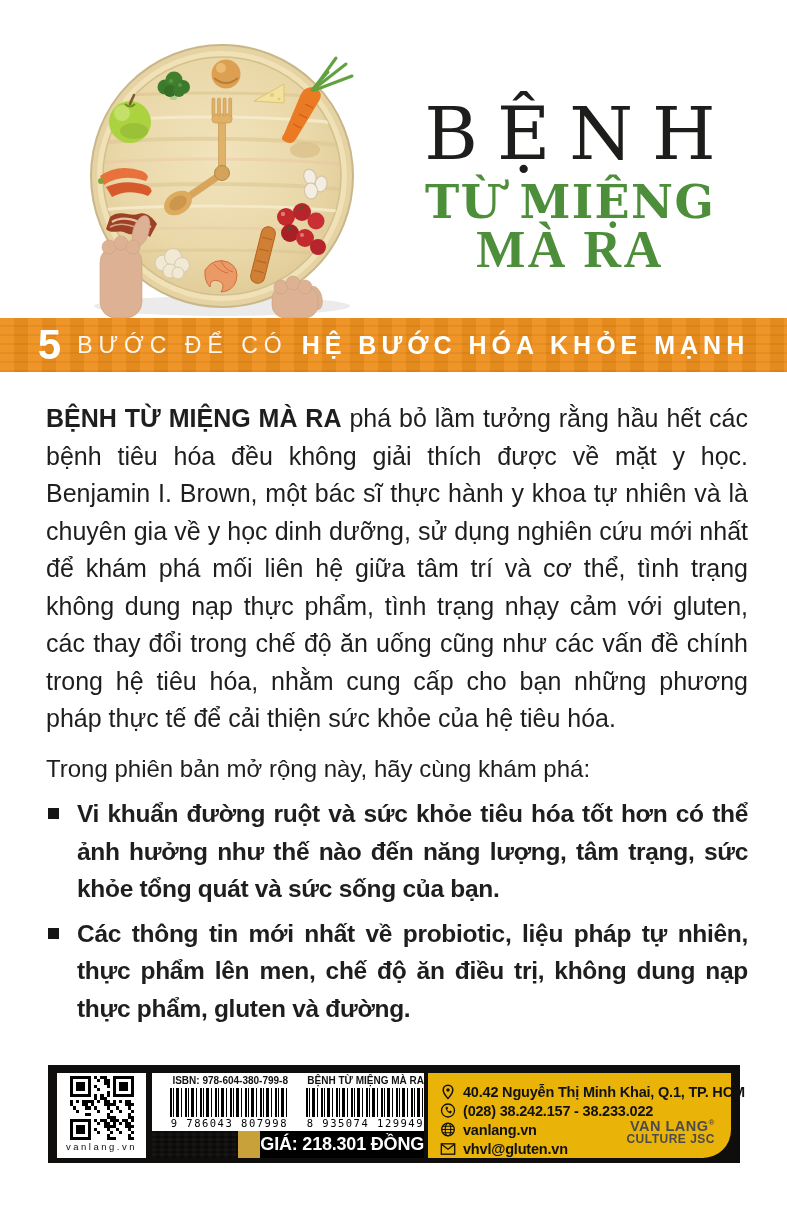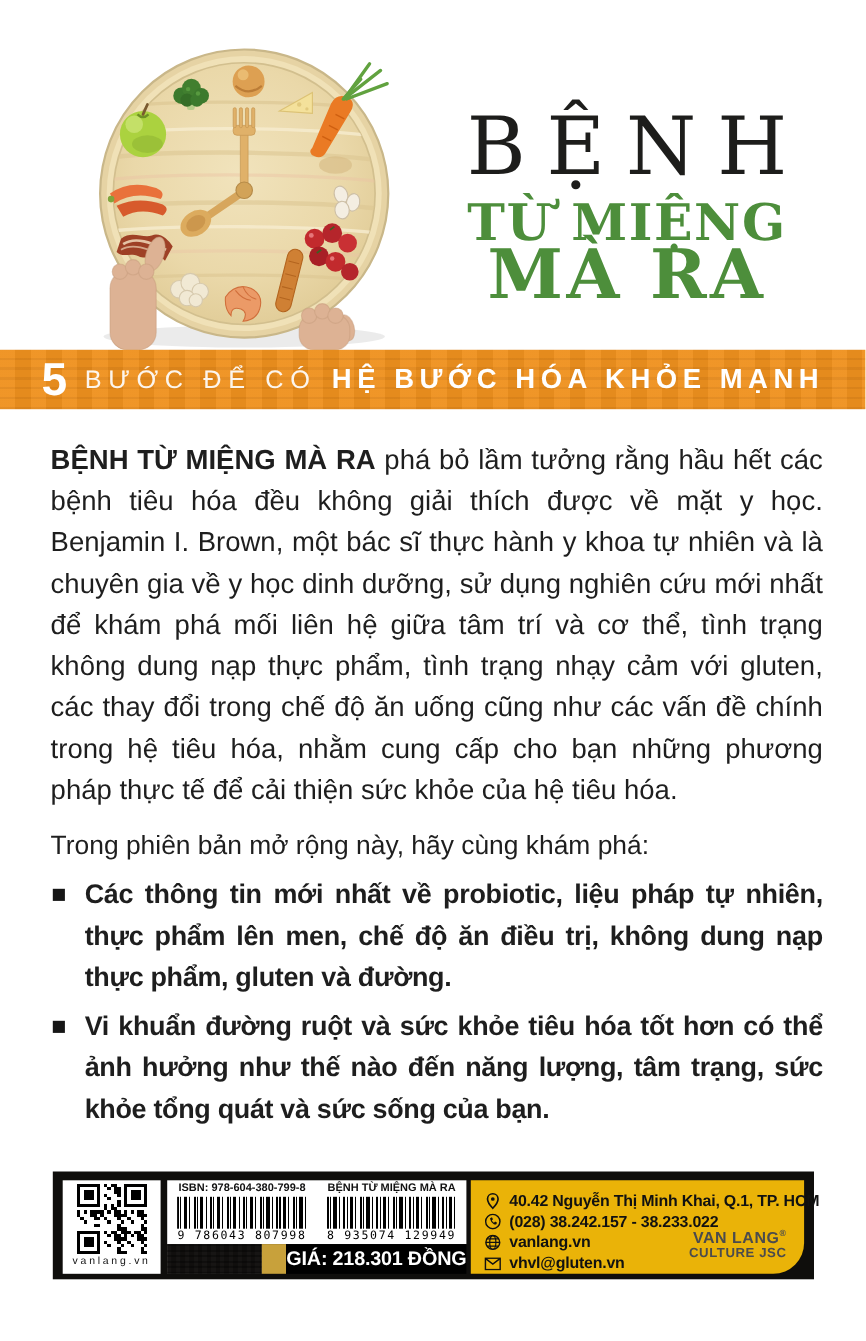--- a/index.html
+++ b/index.html
@@ -8,21 +8,21 @@
 
   
   .photo-area{position:absolute;left:0;top:0;width:787px;height:318px;}
 
   
   .title-block{position:absolute;left:398px;top:92px;width:344px;text-align:center;}
   .title-main{font-family:"DejaVu Serif",serif;font-weight:400;font-size:73px;line-height:84px;
               letter-spacing:0.26em;color:#1d1d1b;margin-right:-0.26em;white-space:nowrap;}
   .title-green{font-family:"DejaVu Serif",serif;font-weight:700;color:#4D8E3B;white-space:nowrap;}
   .title-g1{font-size:46px;line-height:48px;letter-spacing:0.03em;margin-top:2px;}
-  .title-g2{font-size:62px;line-height:48px;letter-spacing:0.05em;margin-top:0px;}
+  .title-g2{font-size:52px;line-height:48px;letter-spacing:0.05em;margin-top:0px;font-family:Liberation Serif, serif;}
 
   
   .banner{position:absolute;left:0;top:318px;width:787px;height:54px;
     background:
       repeating-linear-gradient(90deg, rgba(255,255,255,.045) 0 14px, rgba(0,0,0,.045) 14px 28px),
       repeating-linear-gradient(0deg, rgba(120,60,0,.10) 0 2px, rgba(255,255,255,0) 2px 9px),
       #EF911E;
     display:flex;align-items:center;justify-content:center;color:#fff;}
   .banner-number{font-size:42px;font-weight:700;margin-right:16px;line-height:54px;}
   .banner-light{font-size:23px;font-weight:400;letter-spacing:6px;opacity:.92;margin-right:14px;}
@@ -40,21 +40,21 @@
 
   
   .footer{position:absolute;left:48px;top:1065px;width:692px;height:98px;background:#0f0e0c;}
   .qr-panel{position:absolute;left:9px;top:8px;width:89px;height:85px;background:#fff;
             display:flex;flex-direction:column;align-items:center;}
   .qr-panel svg{margin-top:3px;}
   .qr-label{font-size:9.5px;letter-spacing:2.5px;font-weight:400;color:#111;margin-top:1px;}
 
   .bar-panel{position:absolute;left:104px;top:8px;width:272px;height:58px;background:#fff;
              display:flex;}
-  .bc{width:50%;display:flex;flex-direction:column;align-items:center;padding-top:2px;}
+  .bc{width:50%;display:flex;flex-direction:column;align-items:flex-end;padding-top:2px;}
   .bc-label{font-size:10px;font-weight:700;color:#111;white-space:nowrap;}
   .bc-bars{width:118px;height:29px;margin-top:2px;
     background:repeating-linear-gradient(90deg,#000 0 2px,#fff 2px 3px,#000 3px 4px,#fff 4px 6px,#000 6px 9px,#fff 9px 11px,#000 11px 12px,#fff 12px 15px);}
   .bc-digits{font-family:"DejaVu Sans Mono",monospace;font-size:10.5px;letter-spacing:1.5px;color:#000;margin-top:0px;white-space:nowrap;}
 
   .price-strip{position:absolute;left:104px;top:66px;width:272px;height:27px;display:flex;}
   .price-texture{width:110px;height:27px;
     background:repeating-linear-gradient(90deg,#55524f 0 4px,#3d3a38 4px 8px),
                repeating-linear-gradient(0deg,rgba(0,0,0,.35) 0 2px,rgba(255,255,255,.05) 2px 5px),#454240;
     background-blend-mode:multiply;}
@@ -237,25 +237,25 @@
     <span class="banner-light">BƯỚC ĐỂ CÓ</span>
     <span class="banner-bold">HỆ BƯỚC HÓA KHỎE MẠNH</span>
   </div>
 
   <div class="copy">
     <p class="p-intro"><b>BỆNH TỪ MIỆNG MÀ RA</b><span> phá bỏ lầm tưởng rằng hầu hết các bệnh tiêu hóa đều không giải thích được về mặt y học. Benjamin I. Brown, một bác sĩ thực hành y khoa tự nhiên và là chuyên gia về y học dinh dưỡng, sử dụng nghiên cứu mới nhất để khám phá mối liên hệ giữa tâm trí và cơ thể, tình trạng không dung nạp thực phẩm, tình trạng nhạy cảm với gluten, các thay đổi trong chế độ ăn uống cũng như các vấn đề chính trong hệ tiêu hóa, nhằm cung cấp cho bạn những phương pháp thực tế để cải thiện sức khỏe của hệ tiêu hóa.</span></p>
     <p class="lead-in">Trong phiên bản mở rộng này, hãy cùng khám phá:</p>
     <ul class="bullets">
       <li>
         <span class="bullet-sq"></span>
-        <span>Các thông tin mới nhất về probiotic, liệu pháp tự nhiên, thực phẩm lên men, chế độ ăn điều trị, không dung nạp thực phẩm, gluten và đường.</span>
+        <span>Vi khuẩn đường ruột và sức khỏe tiêu hóa tốt hơn có thể ảnh hưởng như thế nào đến năng lượng, tâm trạng, sức khỏe tổng quát và sức sống của bạn.</span>
       </li>
       <li>
         <span class="bullet-sq"></span>
-        <span>Vi khuẩn đường ruột và sức khỏe tiêu hóa tốt hơn có thể ảnh hưởng như thế nào đến năng lượng, tâm trạng, sức khỏe tổng quát và sức sống của bạn.</span>
+        <span>Các thông tin mới nhất về probiotic, liệu pháp tự nhiên, thực phẩm lên men, chế độ ăn điều trị, không dung nạp thực phẩm, gluten và đường.</span>
       </li>
     </ul>
   </div>
 
   <div class="footer">
 
     <div class="qr-panel">
       <svg width="64" height="64" viewBox="0 0 21 21" shape-rendering="crispEdges">
           <rect x="0" y="0" width="1" height="1" fill="#000"></rect>
           <rect x="1" y="0" width="1" height="1" fill="#000"></rect>

